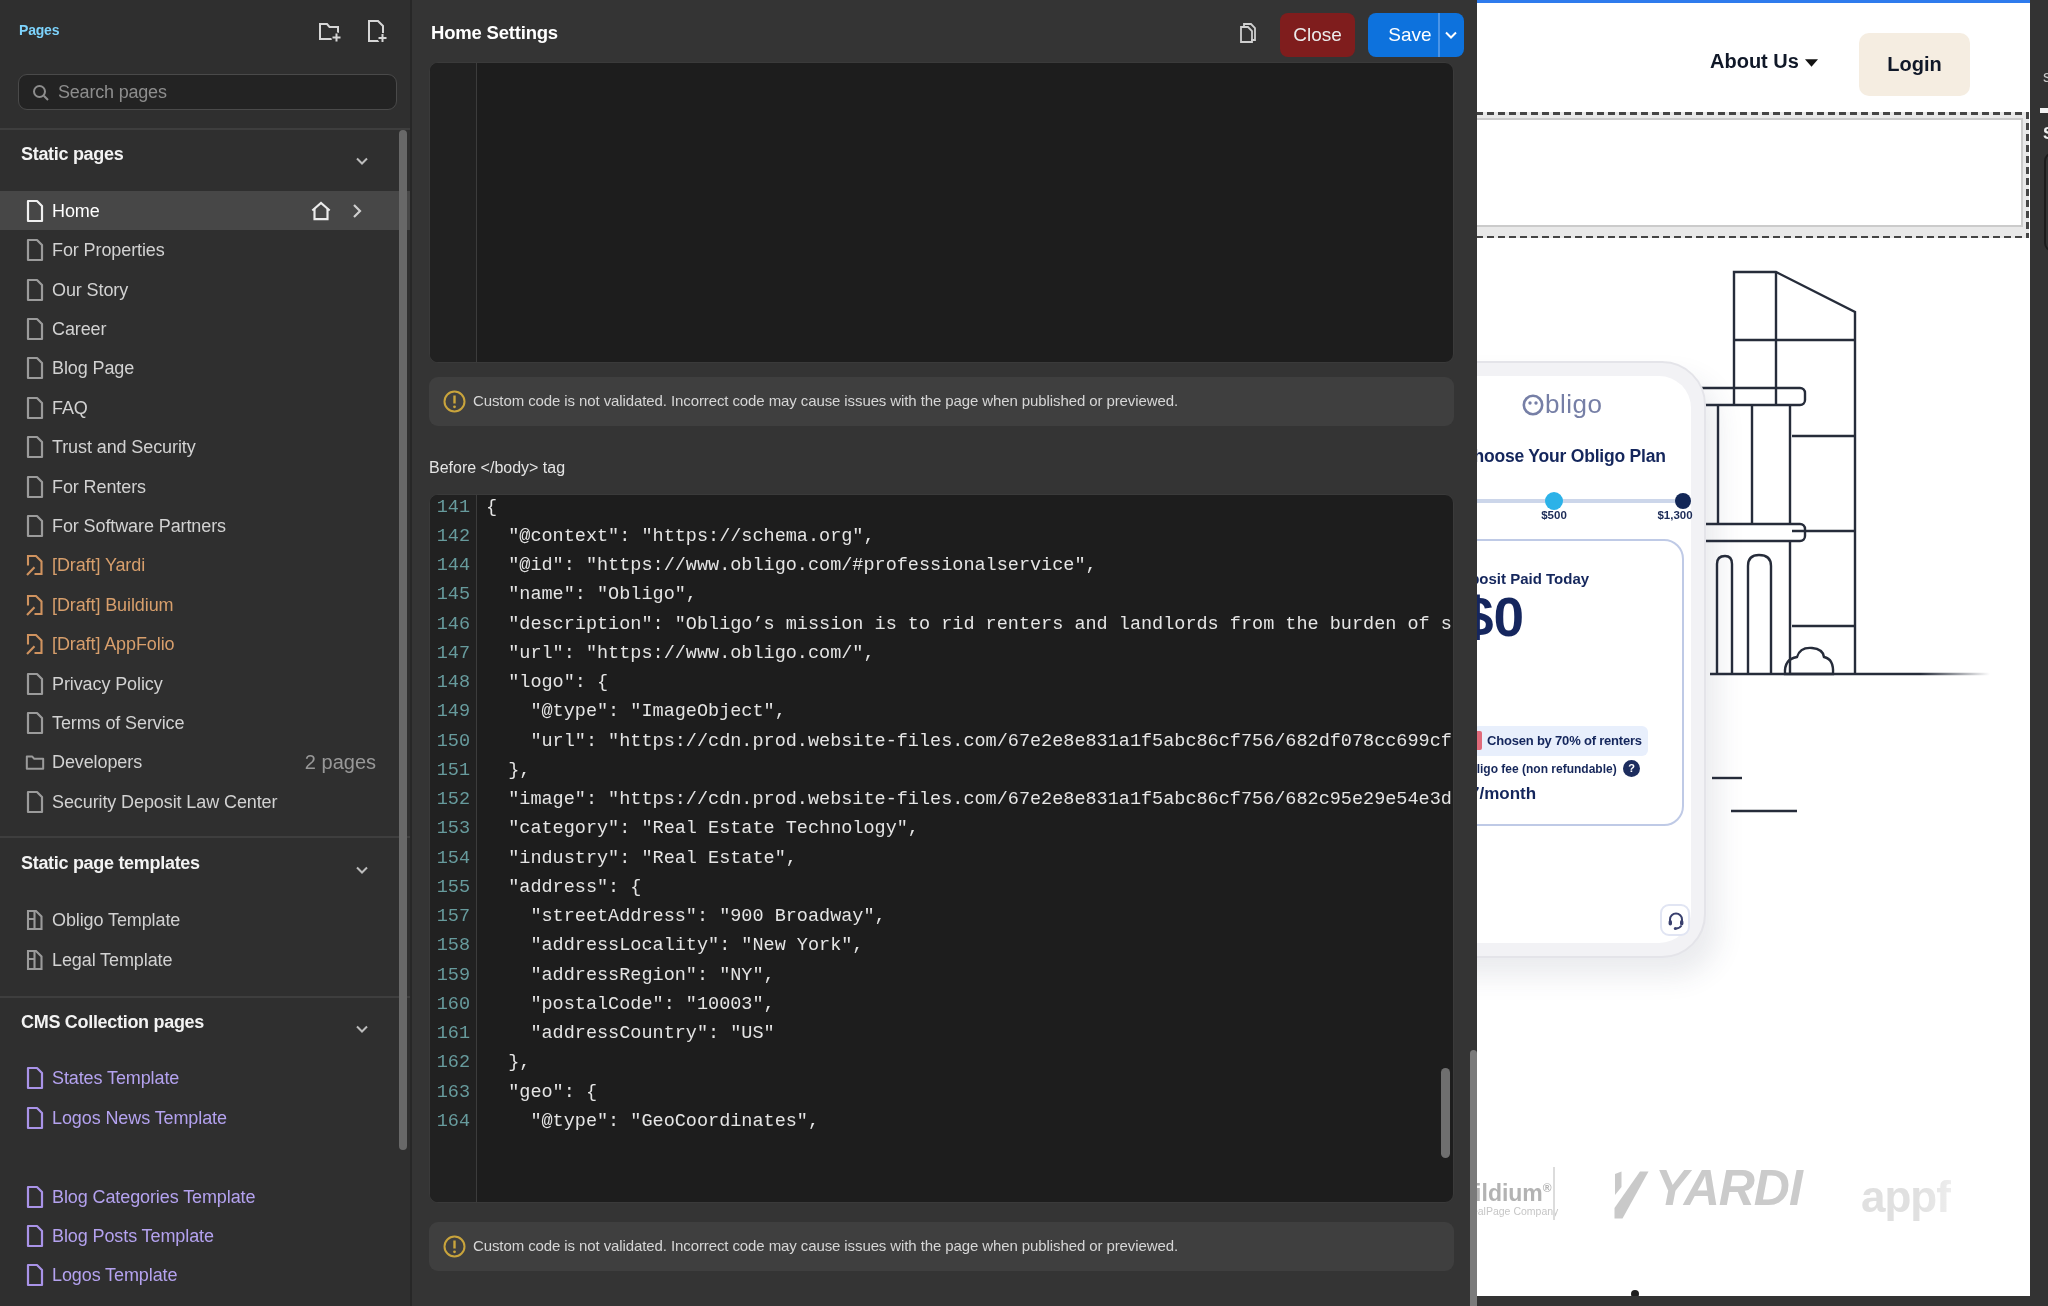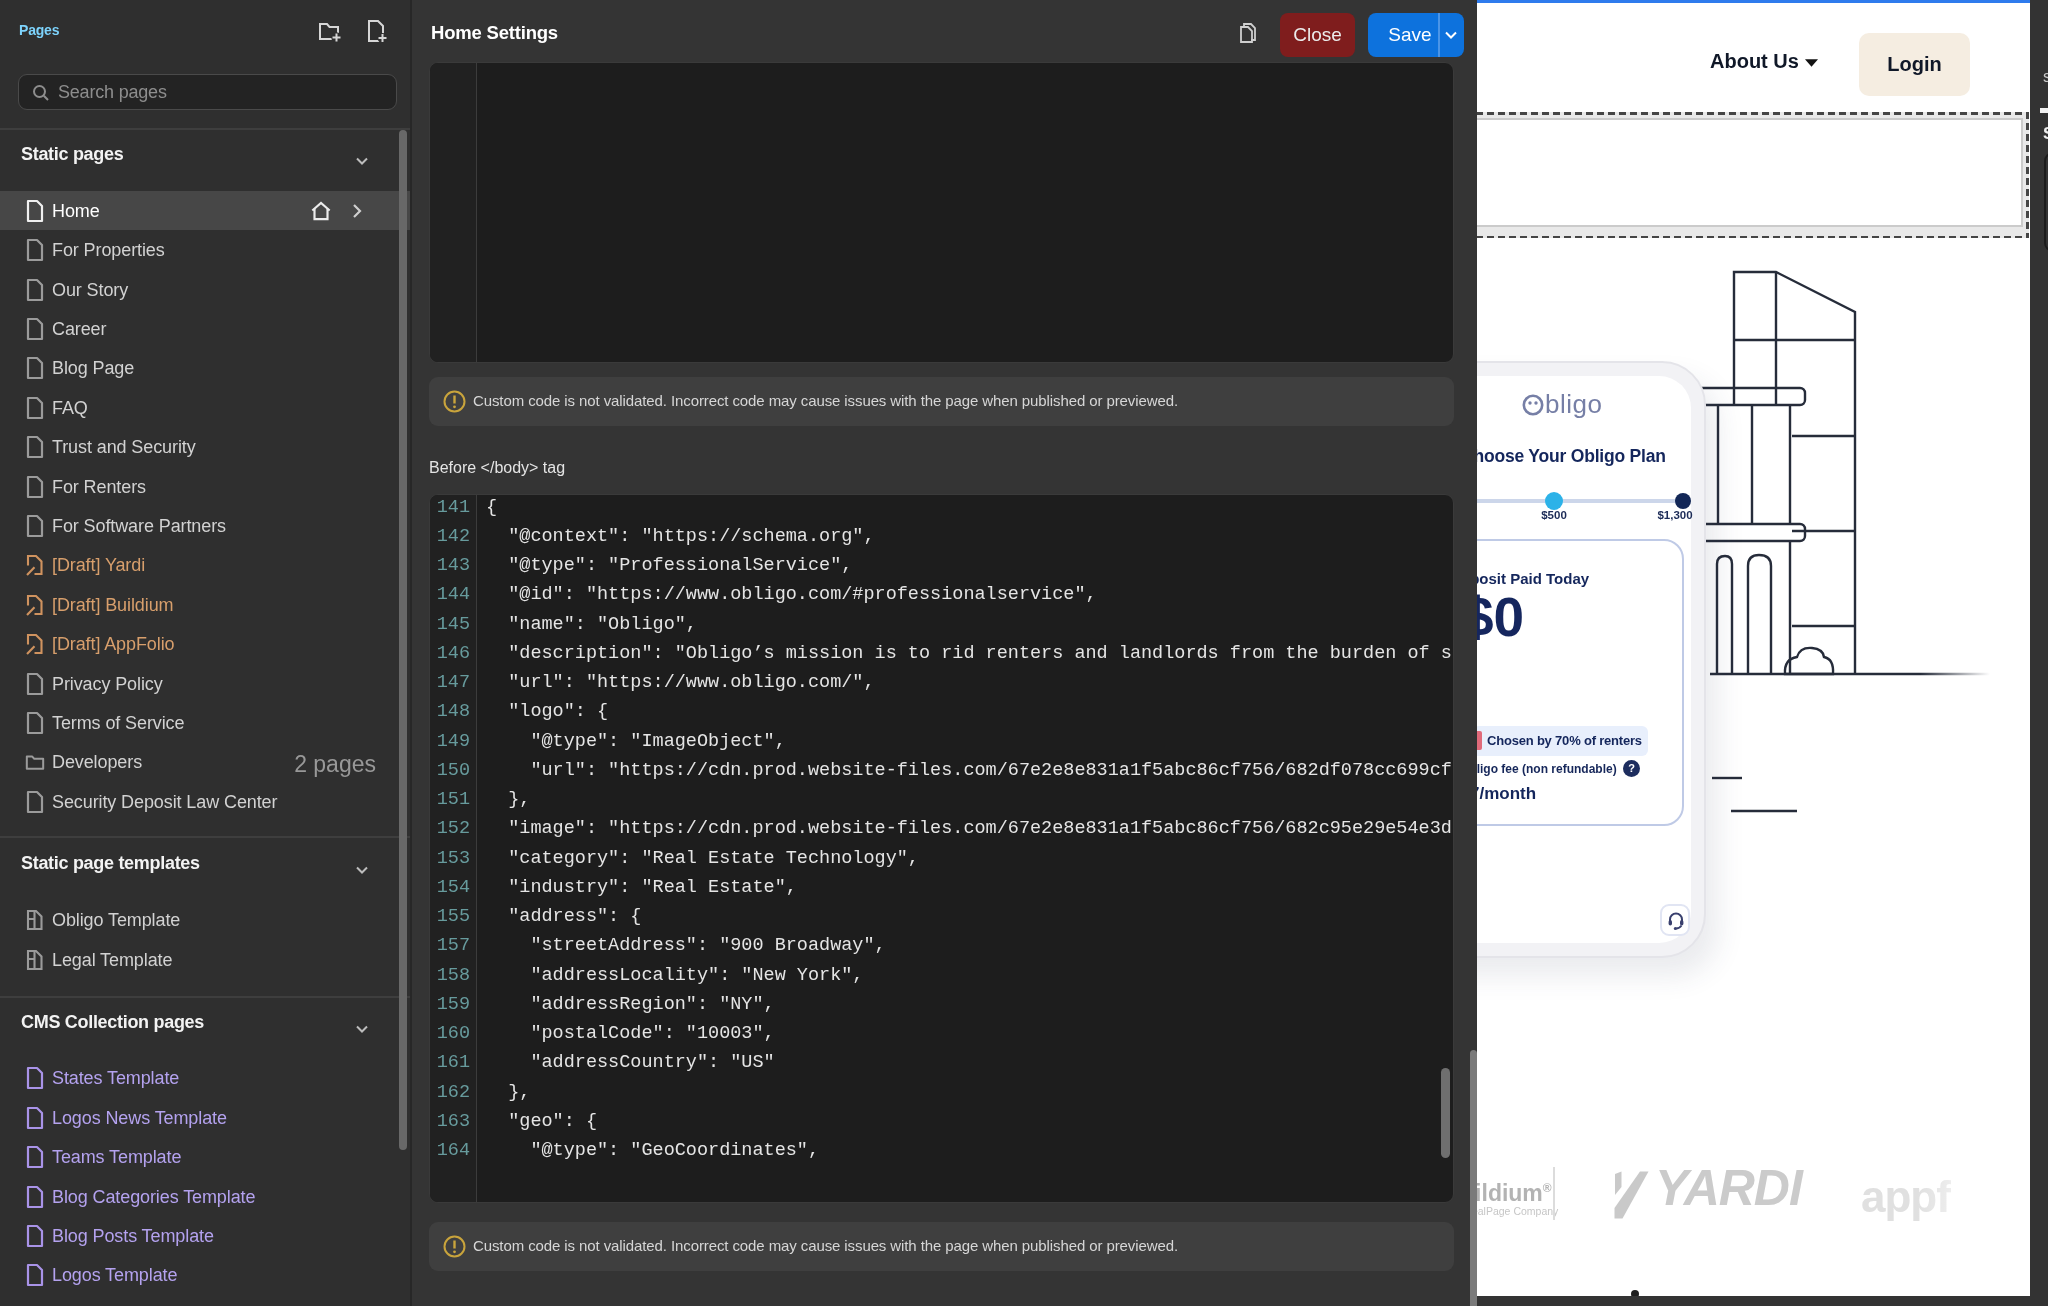--- a/index.html
+++ b/index.html
@@ -202,21 +202,21 @@
       <svg class="ric" viewBox="0 0 20 24">
         <path d="M3 2 h9 l5 5 v15 h-14 z" fill="none" stroke="#9b9b9b" stroke-width="2.2" stroke-linejoin="round"></path>
       </svg>
       <span class="rlab" style="">Terms of Service</span>
     </div>
 <div class="row" style="top:742.4px">
       <svg class="ric" viewBox="0 0 22 22">
         <path d="M2 5 h6 l2.2 2.5 H20 v11 H2 z" fill="none" stroke="#9b9b9b" stroke-width="2.2" stroke-linejoin="round"></path>
       </svg>
       <span class="rlab" style="">Developers</span>
-      <span style="position:absolute;right:40px;top:9px;font-size:23px;color:#989898">2 pages</span>
+      <span style="position:absolute;right:40px;top:9px;font-size:20px;color:#989898">2 pages</span>
     </div>
 <div class="row" style="top:781.8px">
       <svg class="ric" viewBox="0 0 20 24">
         <path d="M3 2 h9 l5 5 v15 h-14 z" fill="none" stroke="#9b9b9b" stroke-width="2.2" stroke-linejoin="round"></path>
       </svg>
       <span class="rlab" style="">Security Deposit Law Center</span>
     </div>
 <div class="row" style="top:900.3px">
       <svg class="ric" viewBox="0 0 20 24">
         <path d="M3 3 h8 l5.5 5.5 V21 H3 z" fill="none" stroke="#9b9b9b" stroke-width="2.1" stroke-linejoin="miter"></path>
@@ -235,26 +235,20 @@
       <svg class="ric" viewBox="0 0 20 24">
         <path d="M3 2 h9 l5 5 v15 h-14 z" fill="none" stroke="#a993e8" stroke-width="2.2" stroke-linejoin="round"></path>
       </svg>
       <span class="rlab" style="color:#b4a2ef">States Template</span>
     </div>
 <div class="row" style="top:1097.7px">
       <svg class="ric" viewBox="0 0 20 24">
         <path d="M3 2 h9 l5 5 v15 h-14 z" fill="none" stroke="#a993e8" stroke-width="2.2" stroke-linejoin="round"></path>
       </svg>
       <span class="rlab" style="color:#b4a2ef">Logos News Template</span>
-    </div>
-<div class="row" style="top:1137.1px">
-      <svg class="ric" viewBox="0 0 20 24">
-        <path d="M3 2 h9 l5 5 v15 h-14 z" fill="none" stroke="#a993e8" stroke-width="2.2" stroke-linejoin="round"></path>
-      </svg>
-      <span class="rlab" style="color:#b4a2ef">Teams Template</span>
     </div>
 <div class="row" style="top:1176.5px">
       <svg class="ric" viewBox="0 0 20 24">
         <path d="M3 2 h9 l5 5 v15 h-14 z" fill="none" stroke="#a993e8" stroke-width="2.2" stroke-linejoin="round"></path>
       </svg>
       <span class="rlab" style="color:#b4a2ef">Blog Categories Template</span>
     </div>
 <div class="row" style="top:1215.9px">
       <svg class="ric" viewBox="0 0 20 24">
         <path d="M3 2 h9 l5 5 v15 h-14 z" fill="none" stroke="#a993e8" stroke-width="2.2" stroke-linejoin="round"></path>
@@ -308,21 +302,20 @@
     </div>
   <div id="beforelabel">Before &lt;/body&gt; tag</div>
   <div class="editor" id="ed2">
       <div class="gutter"></div>
       <div id="ed2thumb"></div>
     </div>
   <div id="codeclip">
       <div id="codewrap">
 <div class="cl"><span class="ln">141</span><span class="ct">{</span></div>
 <div class="cl"><span class="ln">142</span><span class="ct">&nbsp;&nbsp;"@context": "https://schema.org",</span></div>
-<div class="cl"><span class="ln">143</span><span class="ct">&nbsp;&nbsp;"@type": "ProfessionalService",</span></div>
 <div class="cl"><span class="ln">144</span><span class="ct">&nbsp;&nbsp;"@id": "https://www.obligo.com/#professionalservice",</span></div>
 <div class="cl"><span class="ln">145</span><span class="ct">&nbsp;&nbsp;"name": "Obligo",</span></div>
 <div class="cl"><span class="ln">146</span><span class="ct">&nbsp;&nbsp;"description": "Obligo’s mission is to rid renters and landlords from the burden of security deposits",</span></div>
 <div class="cl"><span class="ln">147</span><span class="ct">&nbsp;&nbsp;"url": "https://www.obligo.com/",</span></div>
 <div class="cl"><span class="ln">148</span><span class="ct">&nbsp;&nbsp;"logo": {</span></div>
 <div class="cl"><span class="ln">149</span><span class="ct">&nbsp;&nbsp;&nbsp;&nbsp;"@type": "ImageObject",</span></div>
 <div class="cl"><span class="ln">150</span><span class="ct">&nbsp;&nbsp;&nbsp;&nbsp;"url": "https://cdn.prod.website-files.com/67e2e8e831a1f5abc86cf756/682df078cc699cf60a1d5a2_obligo.png",</span></div>
 <div class="cl"><span class="ln">151</span><span class="ct">&nbsp;&nbsp;},</span></div>
 <div class="cl"><span class="ln">152</span><span class="ct">&nbsp;&nbsp;"image": "https://cdn.prod.website-files.com/67e2e8e831a1f5abc86cf756/682c95e29e54e3d1a2b_hero.png",</span></div>
 <div class="cl"><span class="ln">153</span><span class="ct">&nbsp;&nbsp;"category": "Real Estate Technology",</span></div>

